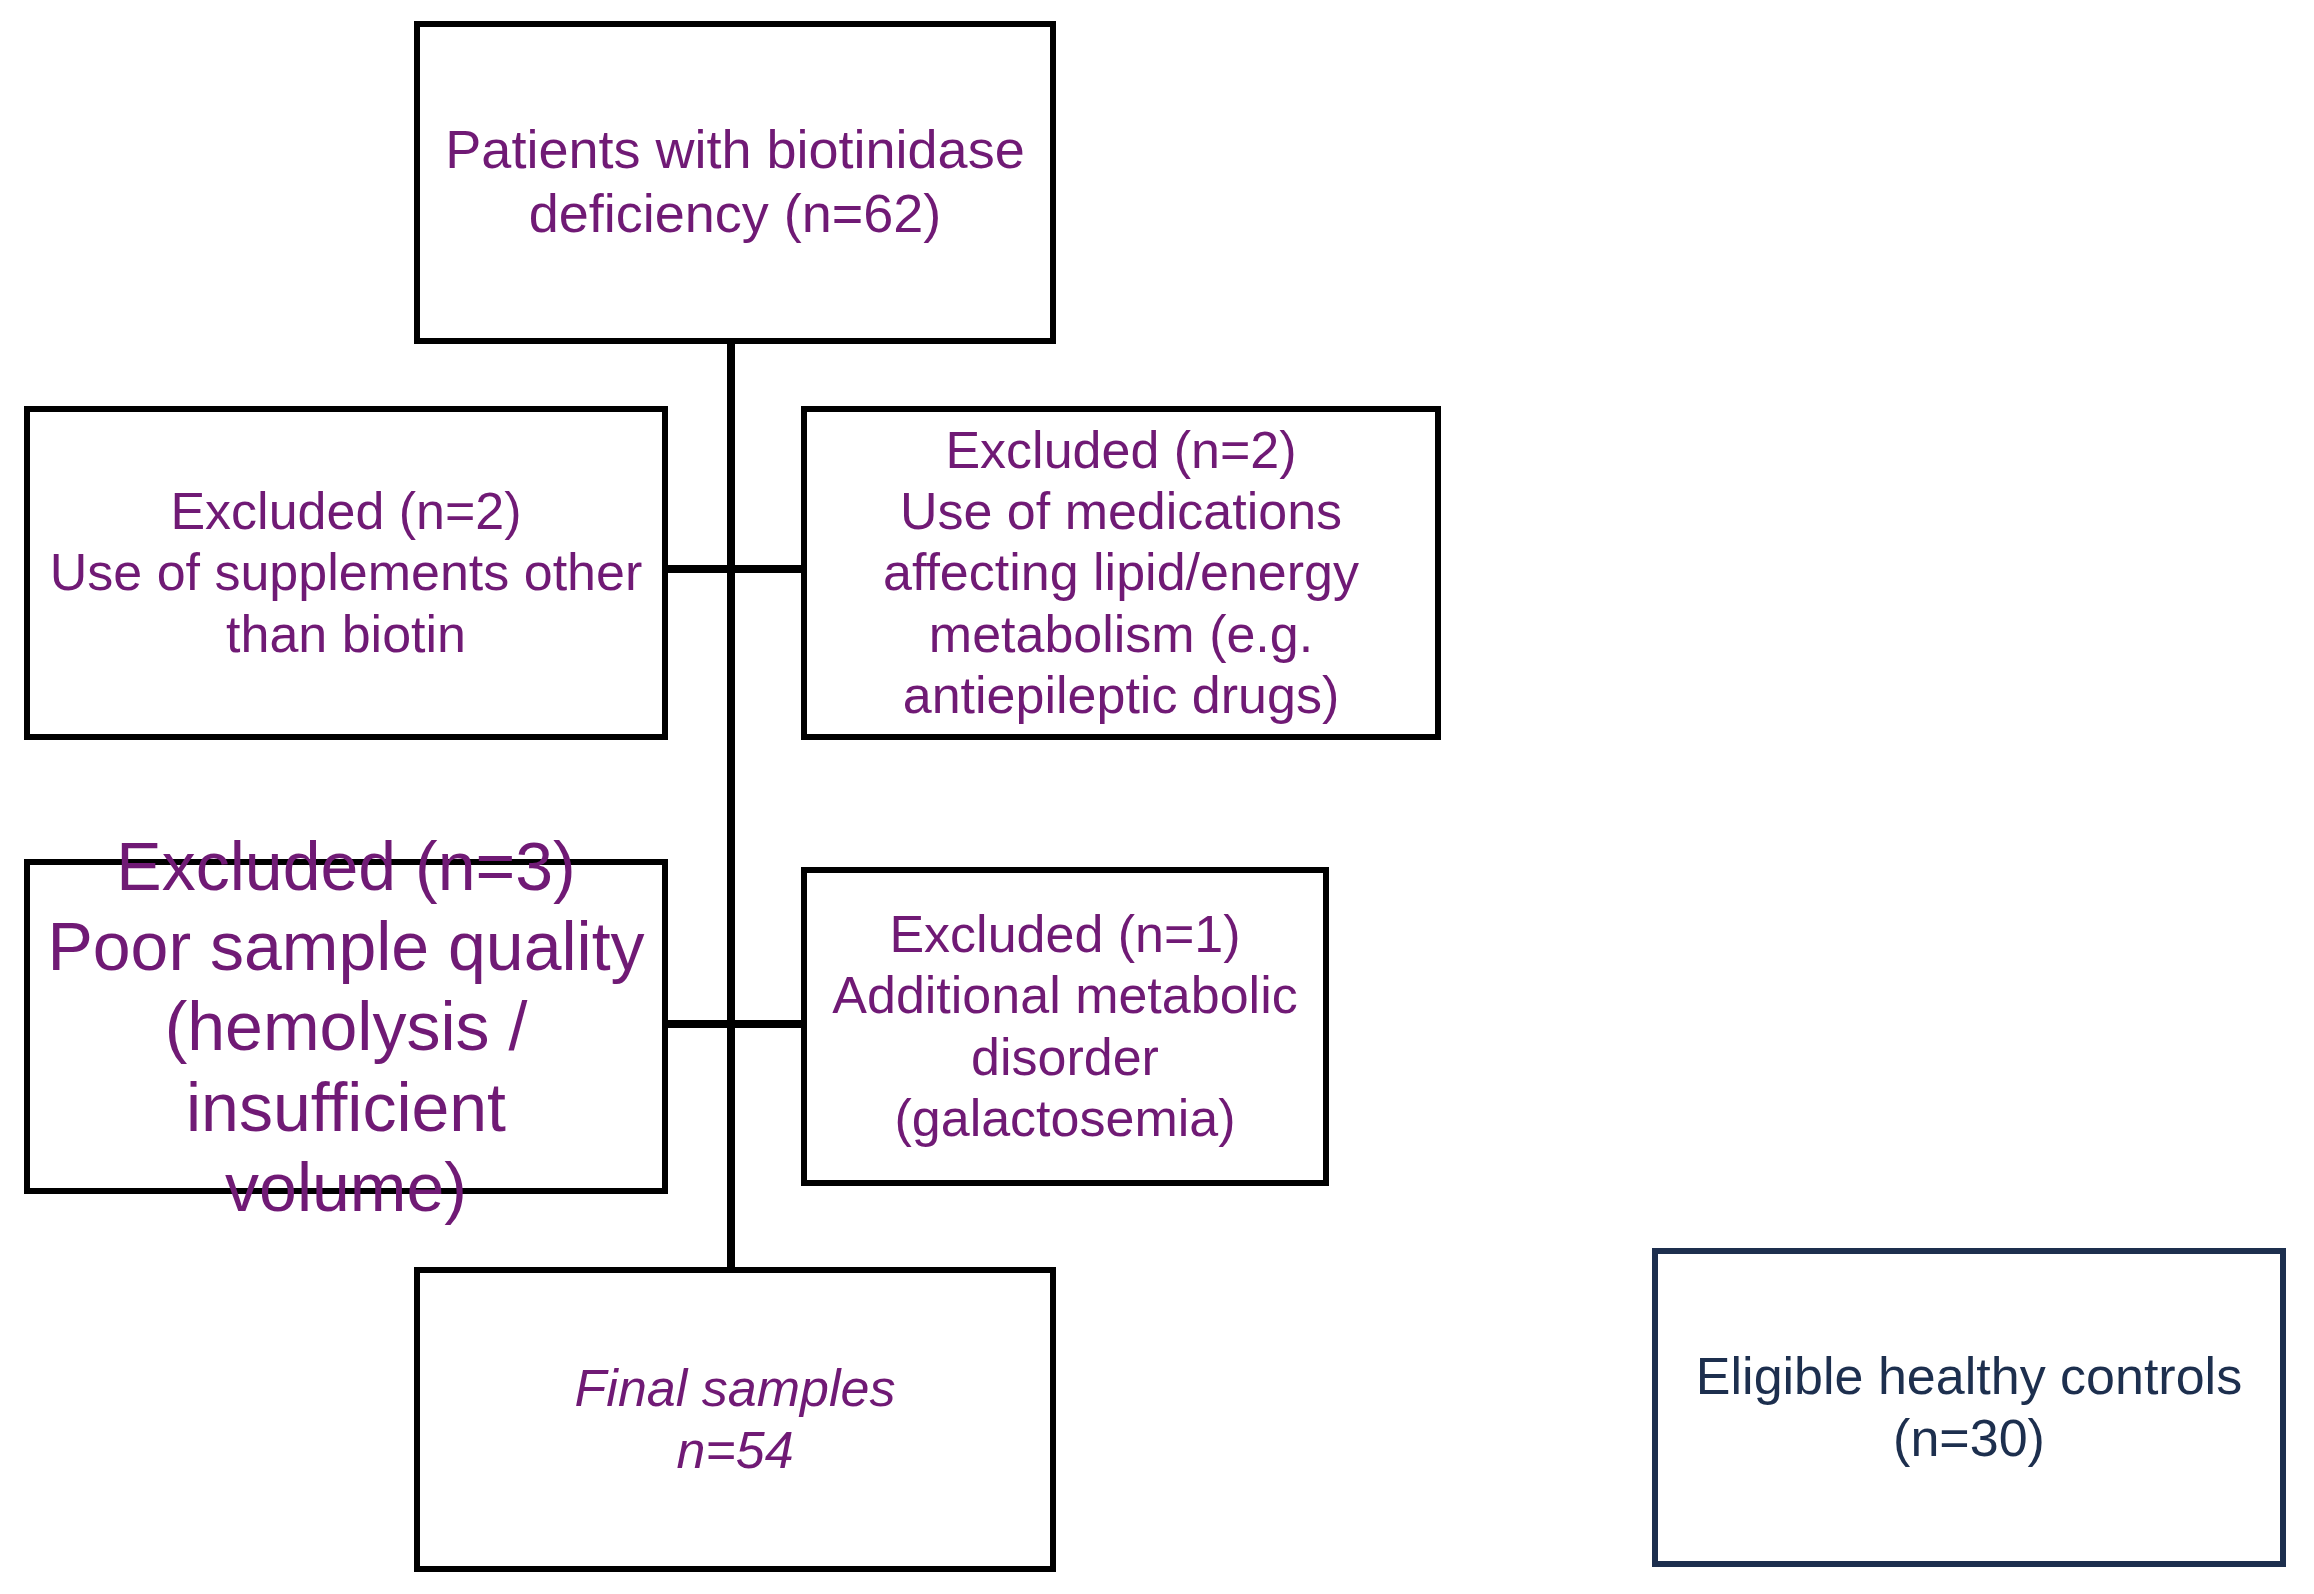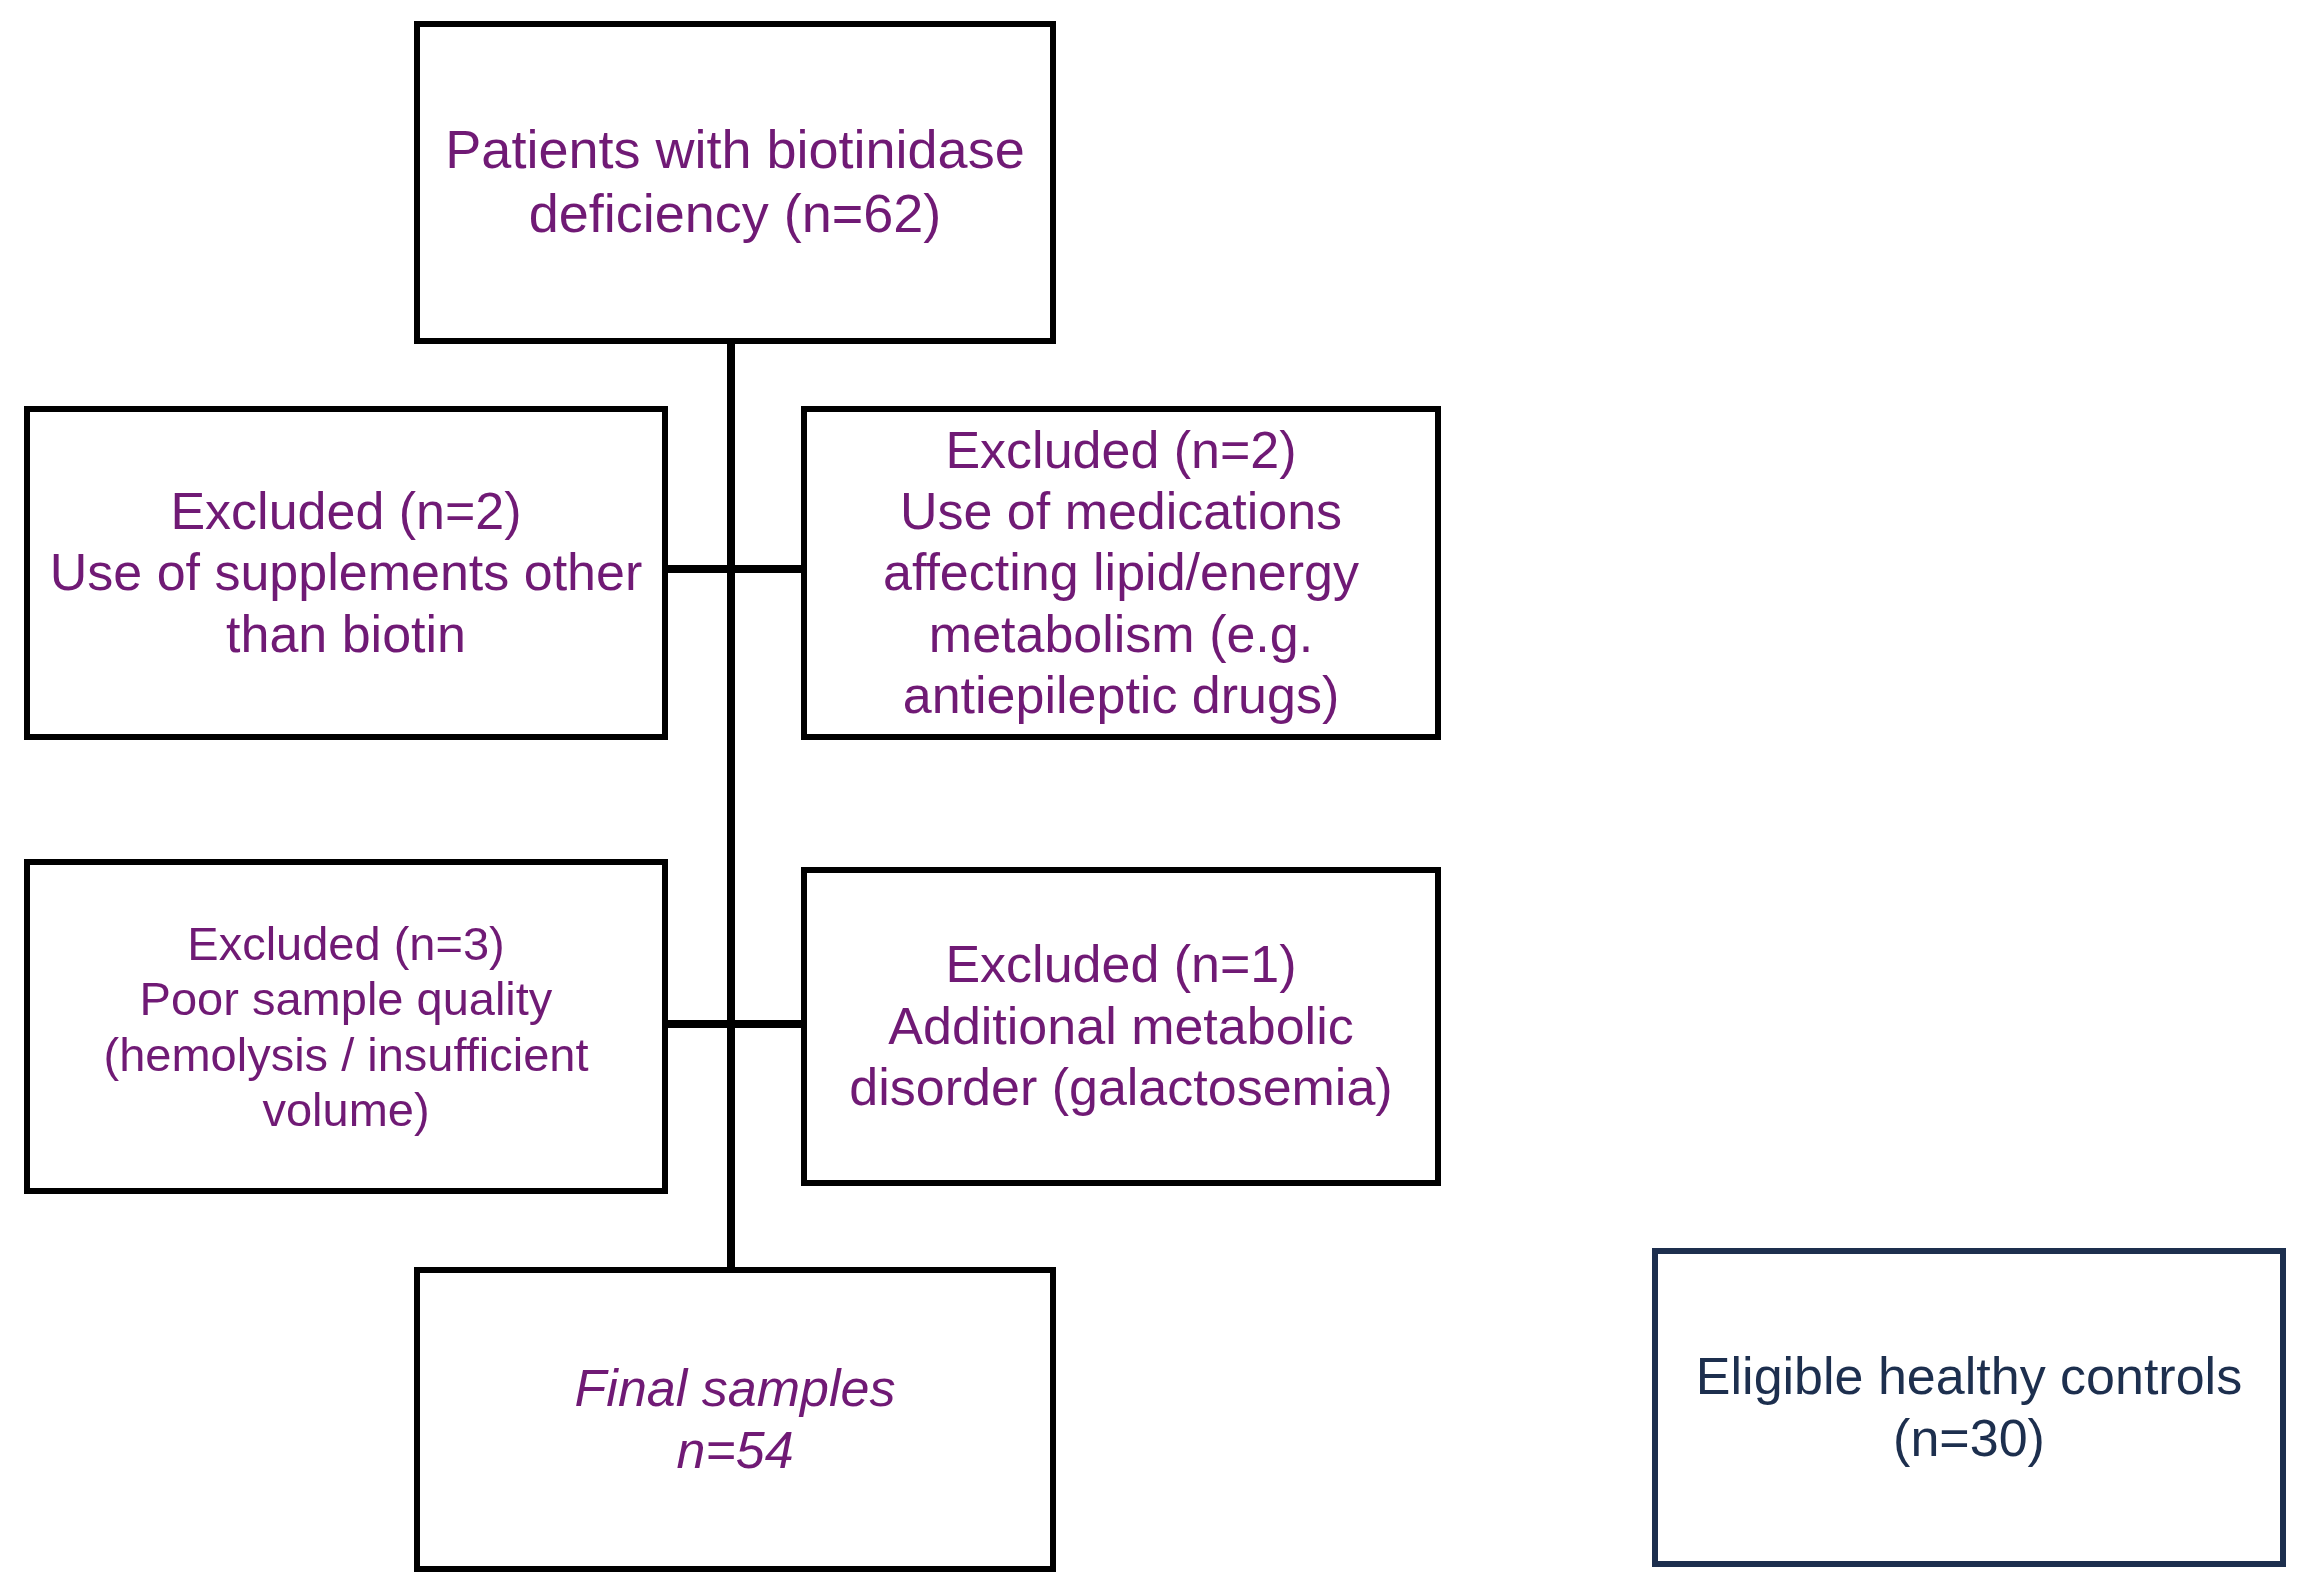--- a/index.html
+++ b/index.html
@@ -56,23 +56,23 @@
   #node-top        { left: 414px;  top: 20.6px;   width: 642px; height: 323px; }
   #node-top .node-text        { font-size: 54px; }
 
   #node-excl-supplements   { left: 24px;   top: 406px;  width: 644px; height: 334px; }
   #node-excl-supplements .node-text   { font-size: 52px; }
 
   #node-excl-medications   { left: 801px;  top: 406px;  width: 640px; height: 334px; }
   #node-excl-medications .node-text   { font-size: 52px; }
 
   #node-excl-quality       { left: 24px;   top: 859px;  width: 644px; height: 335px; }
-  #node-excl-quality .node-text       { font-size: 47px; }
+  #node-excl-quality .node-text       { font-size: 68px; }
 
-  #node-excl-disorder      { left: 801px;  top: 867px;  width: 640px; height: 319px; }
+  #node-excl-disorder      { left: 801px;  top: 867px;  width: 528px; height: 319px; }
   #node-excl-disorder .node-text      { font-size: 52px; }
 
   #node-final      { left: 414px;  top: 1267px; width: 642px; height: 305px; font-style: italic; }
   #node-final .node-text      { font-size: 52px; }
 
   #node-controls   { left: 1652px; top: 1248px; width: 634px; height: 319px; }
   #node-controls .node-text   { font-size: 52px; }
 
   
   #conn-trunk      { left: 727px; top: 337px;  width: 8.4px;  height: 935px; }

